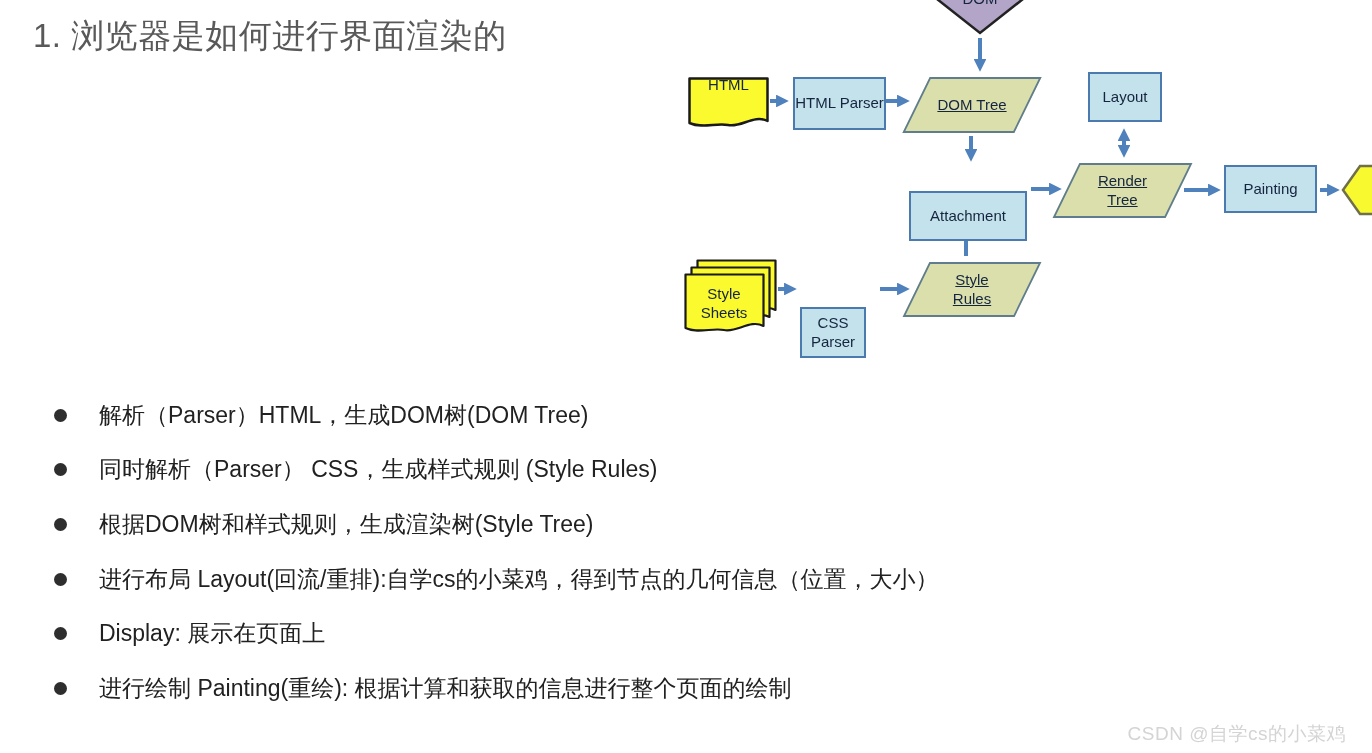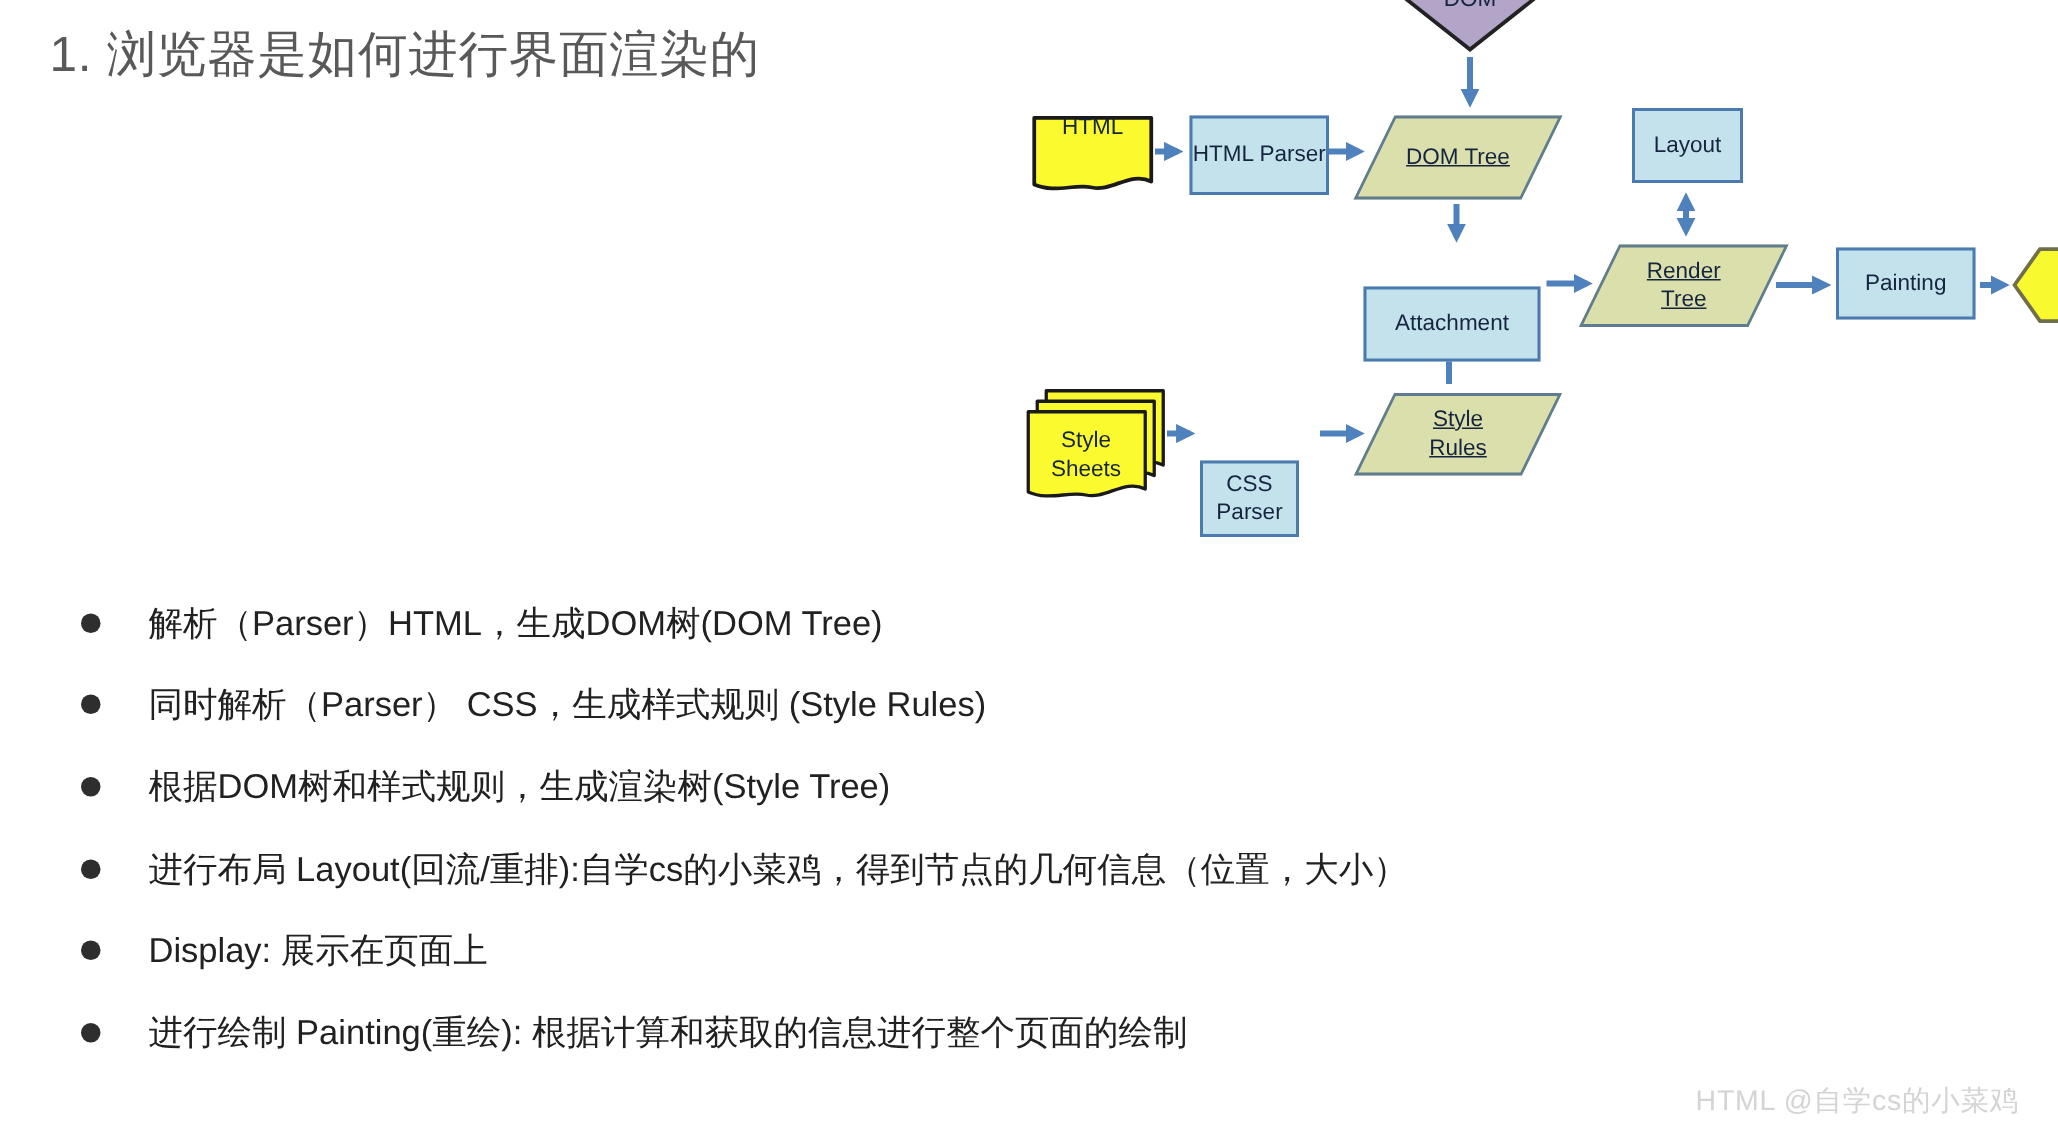--- a/index.html
+++ b/index.html
@@ -159,15 +159,15 @@
     <li class="bullet-item">
       <span class="bullet-dot"></span>
       <span class="bullet-text">Display: 展示在页面上</span>
     </li>
     <li class="bullet-item">
       <span class="bullet-dot"></span>
       <span class="bullet-text">进行绘制 Painting(重绘): 根据计算和获取的信息进行整个页面的绘制</span>
     </li>
   </ul>
 
-  <div class="watermark">HTML @自学cs的小菜鸡</div>
+  <div class="watermark">CSDN @自学cs的小菜鸡</div>
 
 </div>
 
 </body></html>

